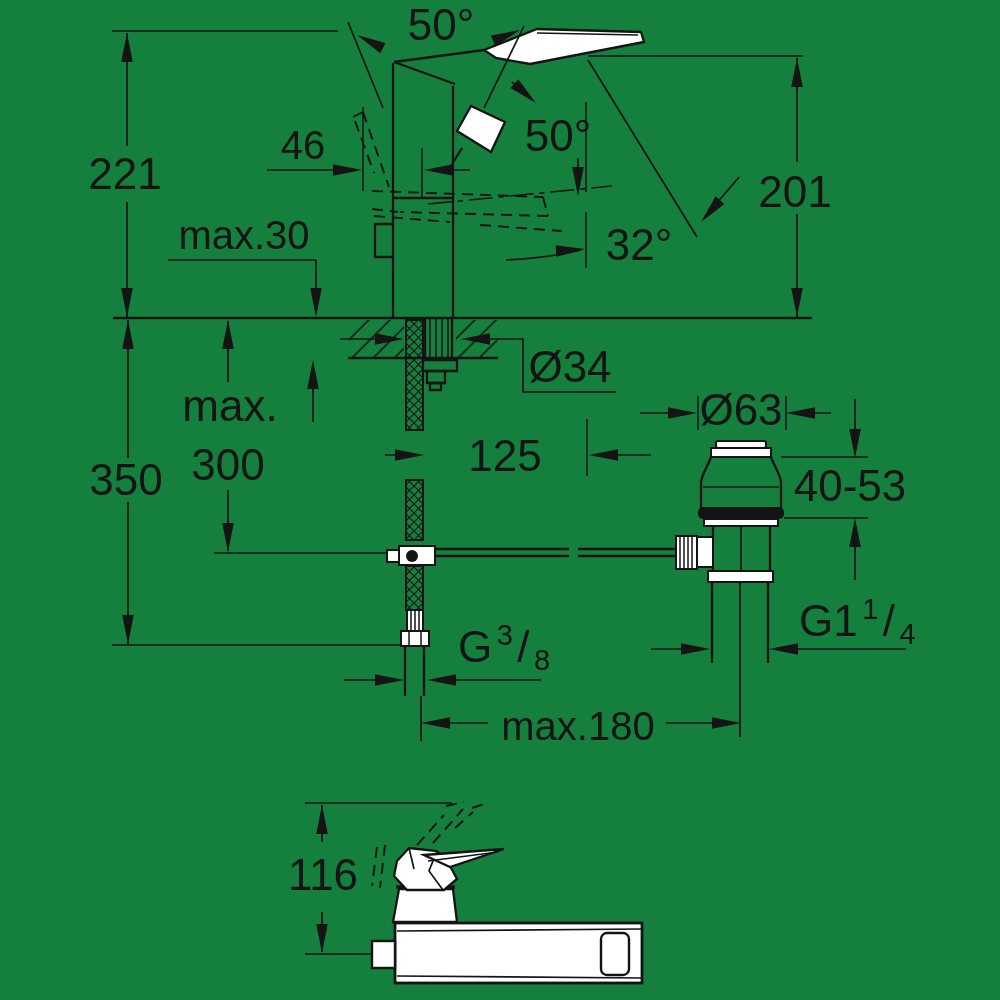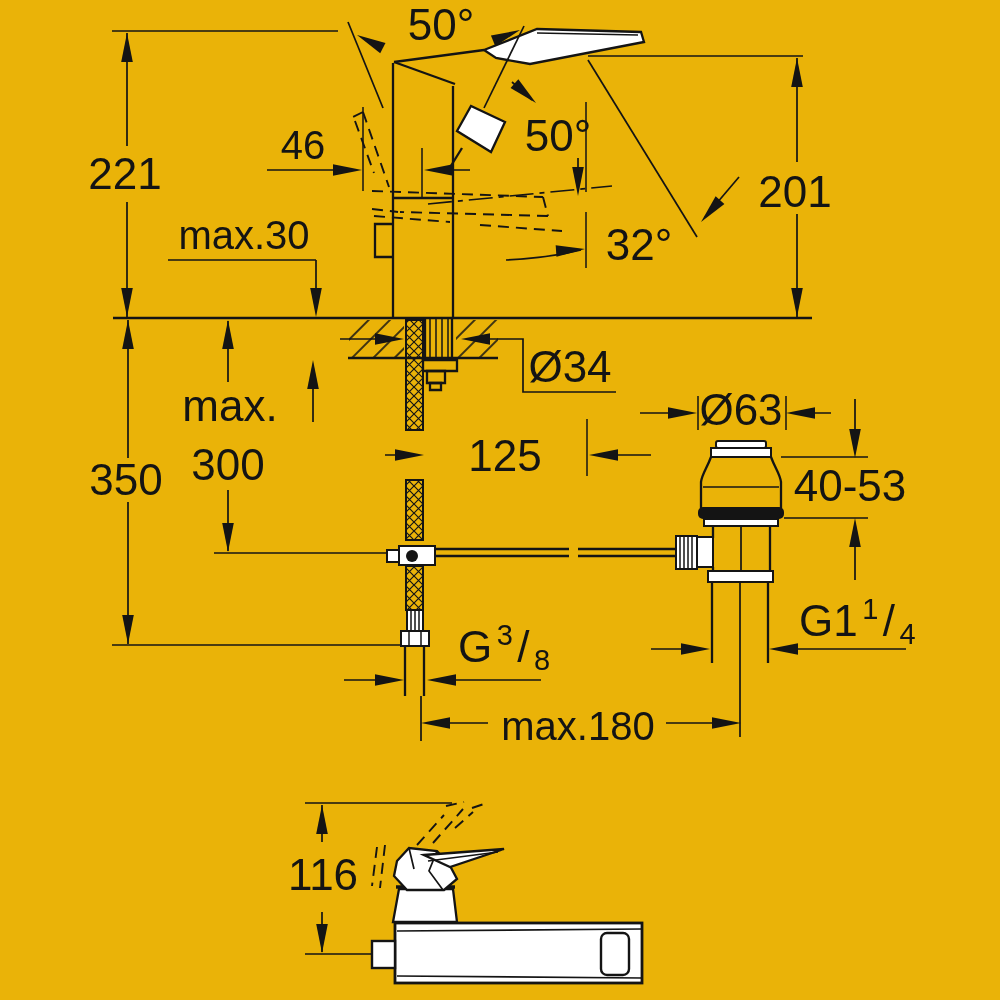--- a/index.html
+++ b/index.html
@@ -1,16 +1,16 @@
 <!DOCTYPE html>
 <html><head>
 <meta charset="utf-8">
 <style>
   html,body{margin:0;padding:0;background:#ffffff;}
-  .stage{width:1000px;height:1000px;background:#eab308;position:relative;overflow:hidden;text-align:center;}
+  .stage{width:1000px;height:1000px;background:#15803d;position:relative;overflow:hidden;text-align:center;}
   svg text{font-family:"Liberation Sans","DejaVu Sans",sans-serif;fill:#141414;}
   .t44{font-size:44px;}
   .t40{font-size:40px;}
   .mid{text-anchor:middle;}
   .ln{stroke:#141414;stroke-width:2.3;fill:none;}
   .lnw{stroke:#141414;stroke-width:2.3;fill:#ffffff;}
   .thin{stroke:#141414;stroke-width:1.7;fill:none;}
   .th15{stroke:#141414;stroke-width:1.5;fill:none;}
   .thick{stroke:#141414;stroke-width:3.6;fill:none;}
   .dash{stroke:#141414;stroke-width:1.9;fill:none;stroke-dasharray:11 7;}

